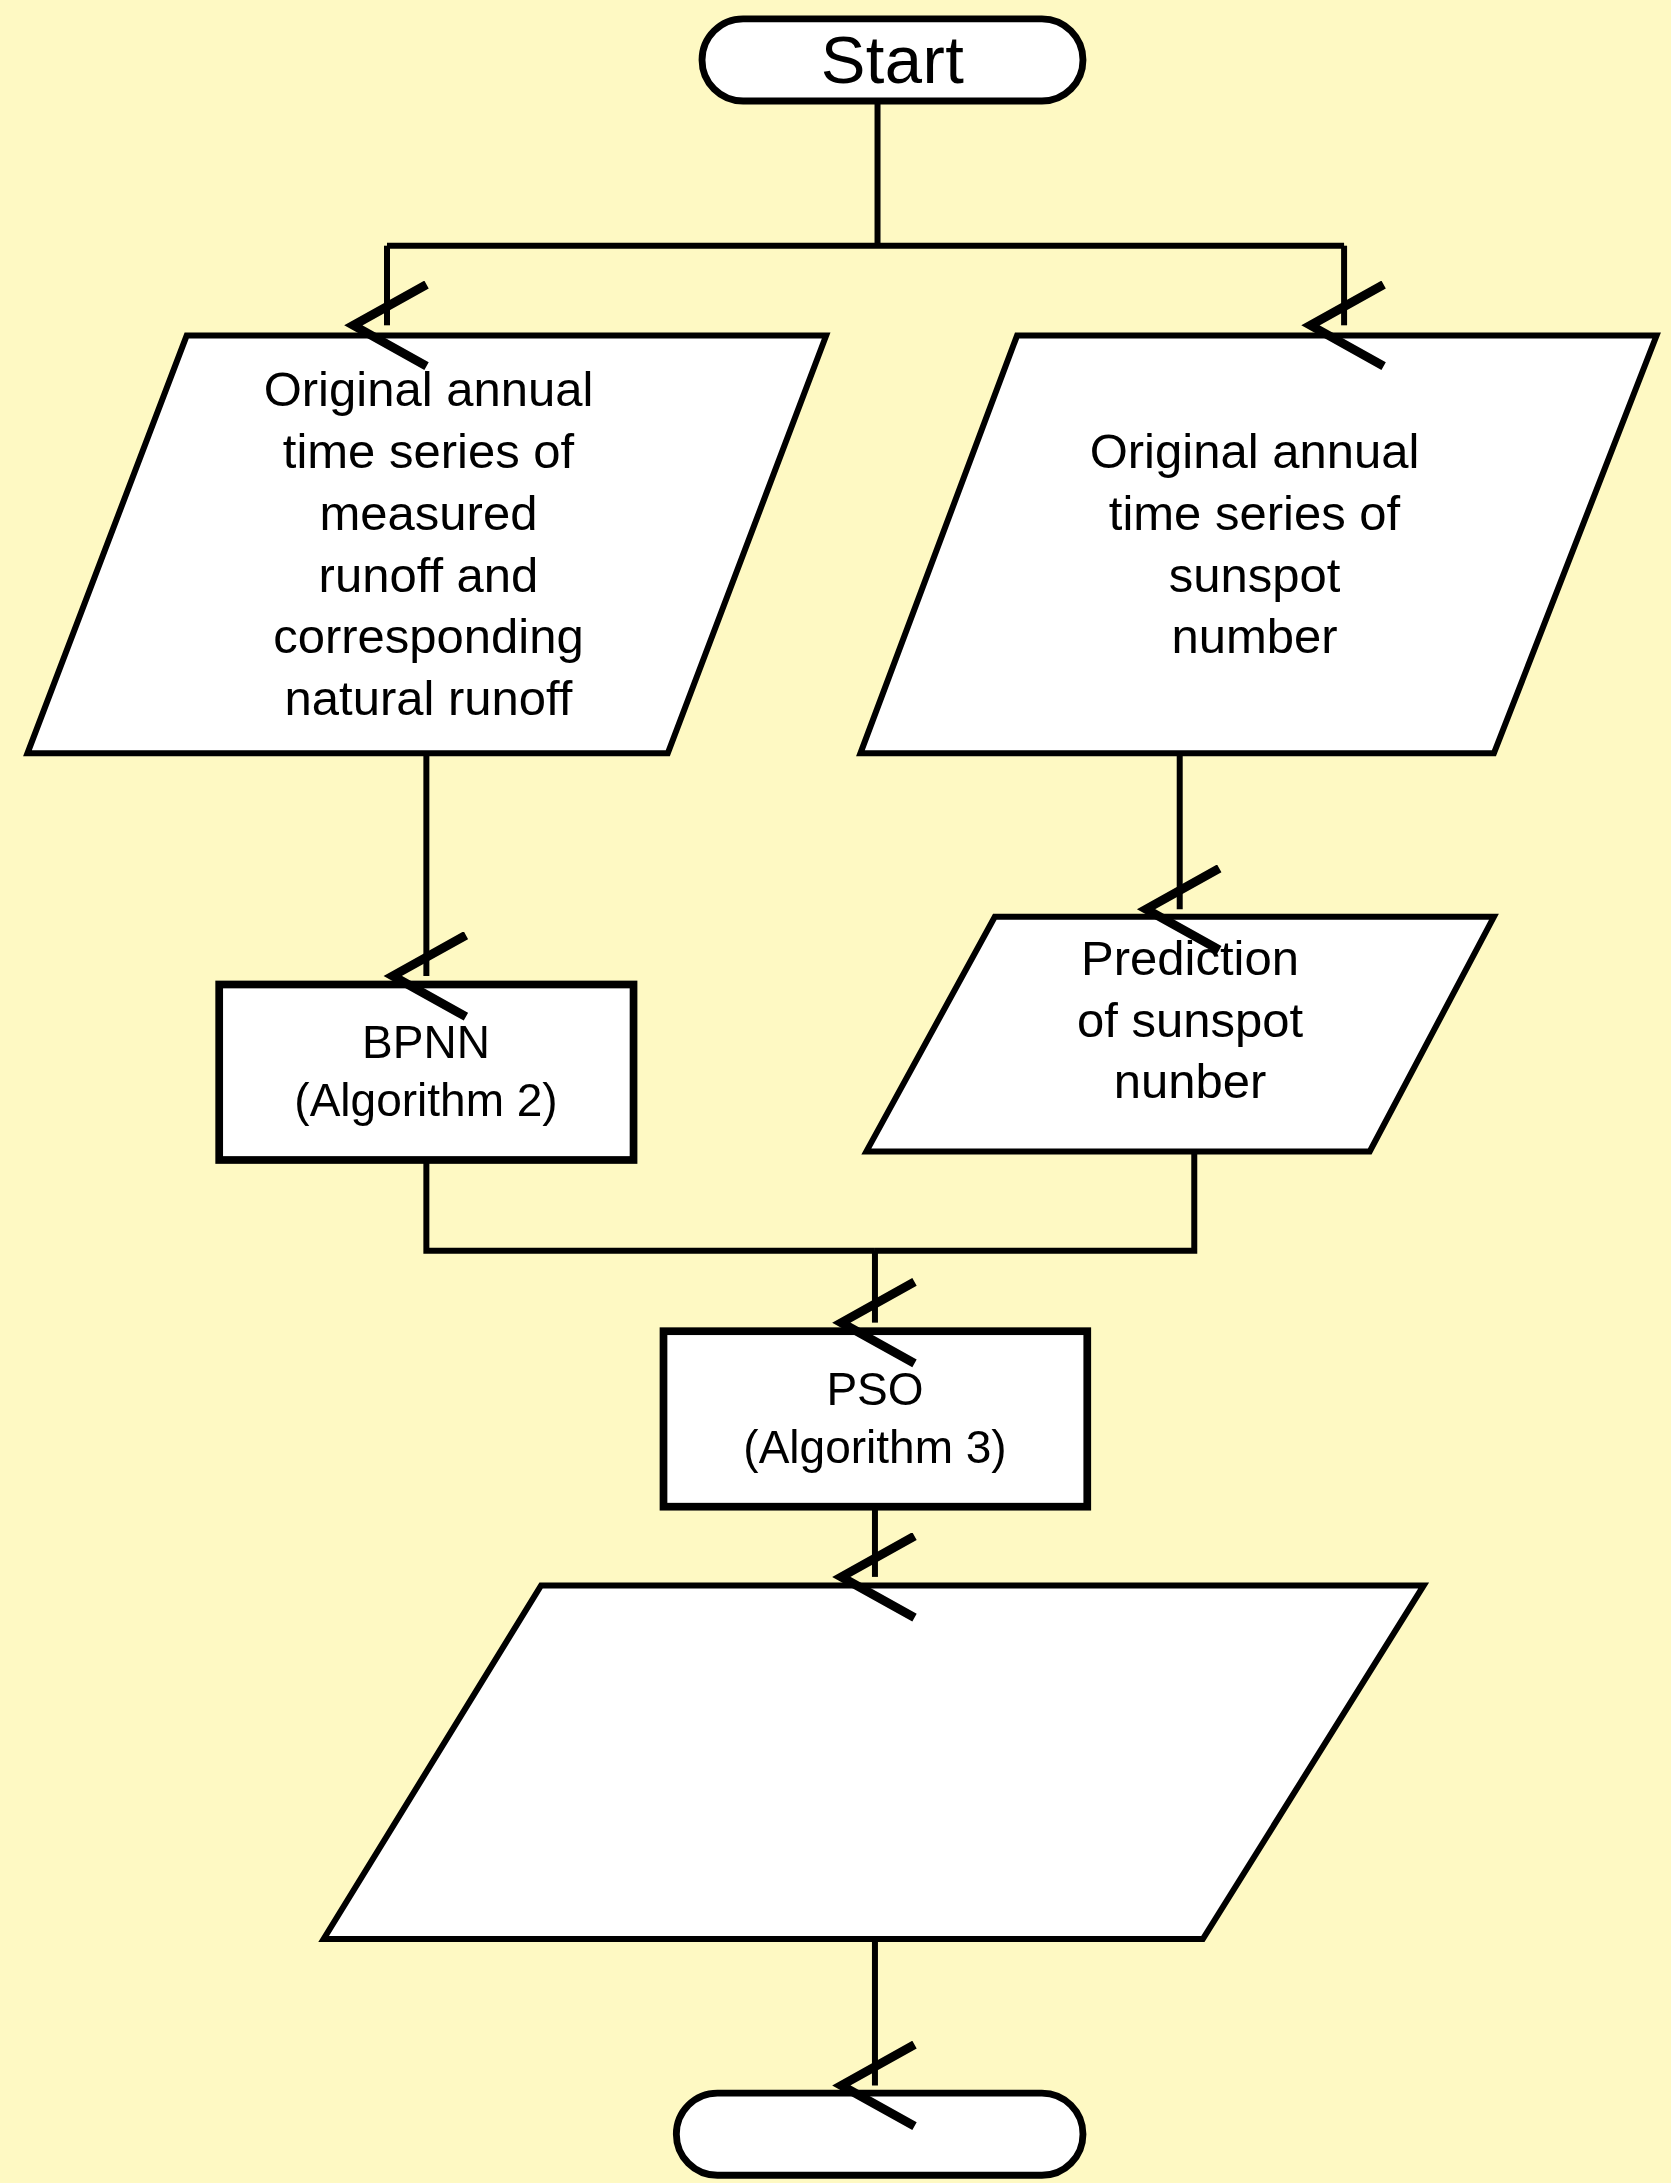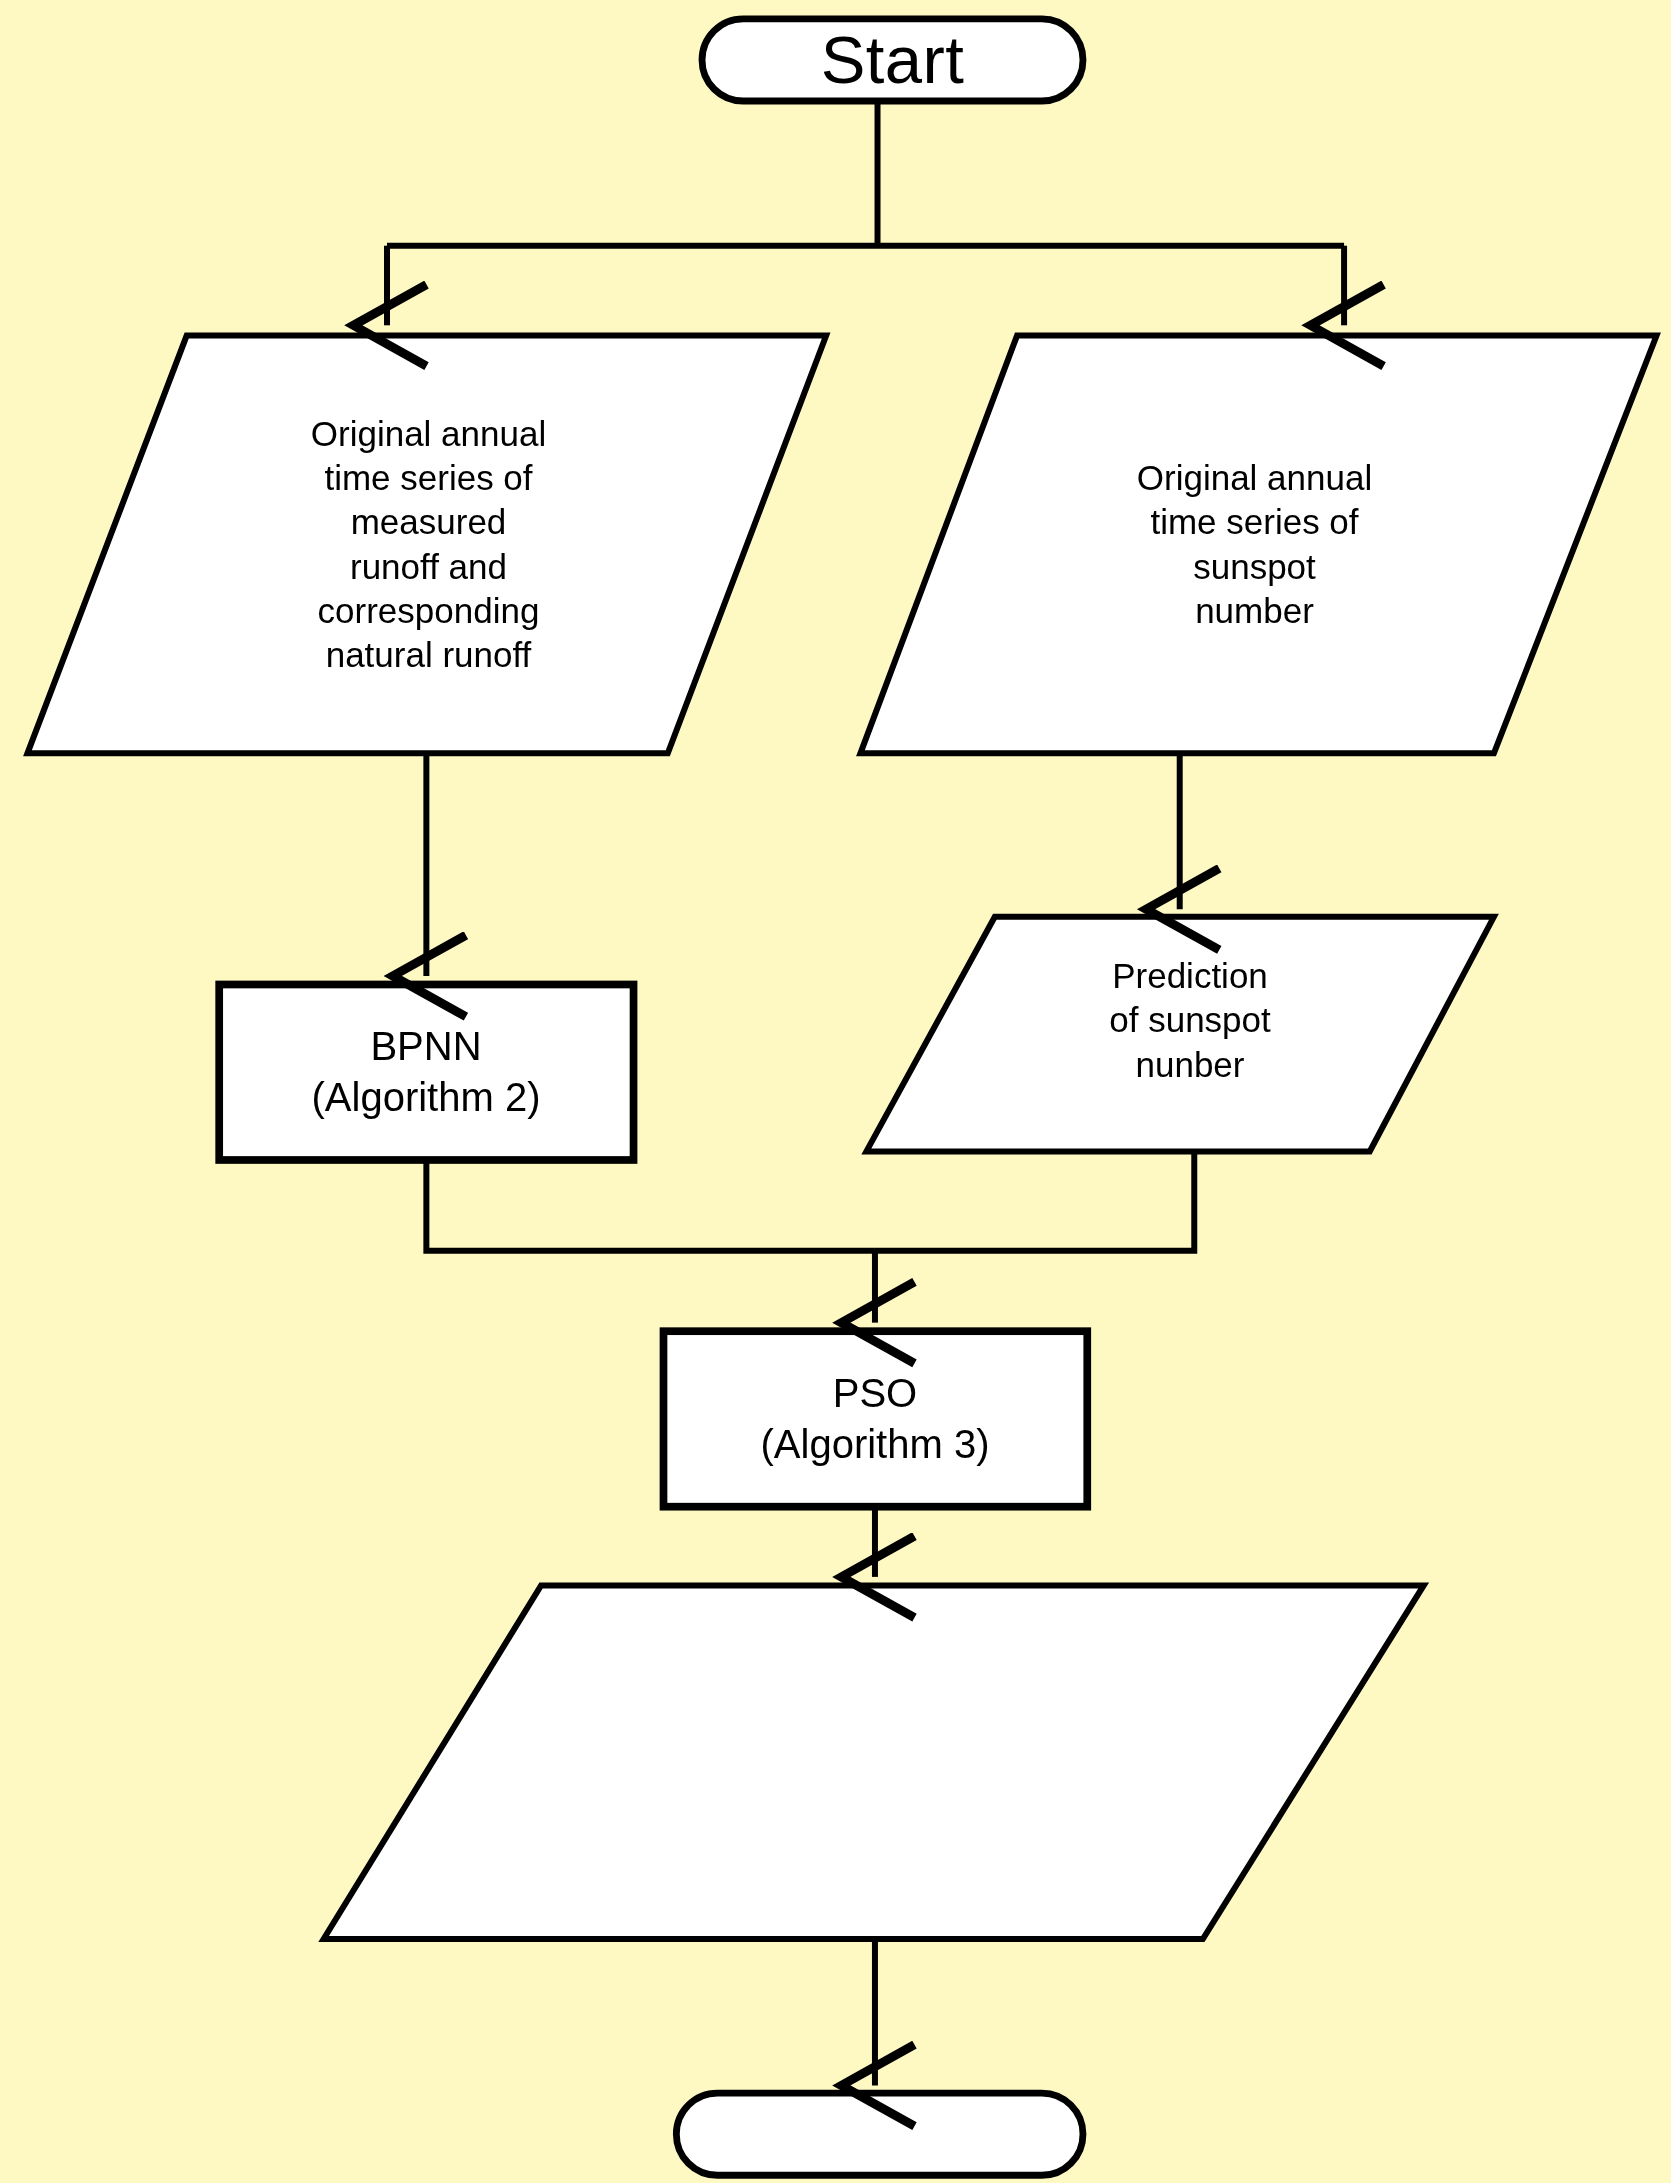--- a/index.html
+++ b/index.html
@@ -35,24 +35,24 @@
     font-family: "Liberation Sans", sans-serif;
     white-space: pre-line;
     pointer-events: none;
     line-height: 1.26;
   }
   .lbl-terminator {
     font-size: 67px;
     letter-spacing: 0.4px;
   }
   .lbl-io-large {
-    font-size: 35px;
+    font-size: 49px;
   }
   .lbl-proc {
-    font-size: 40px;
+    font-size: 46px;
   }
   .hit {
     position: absolute;
     cursor: default;
   }
 </style>
 </head>
 <body>
 
 <div id="flow-root">

